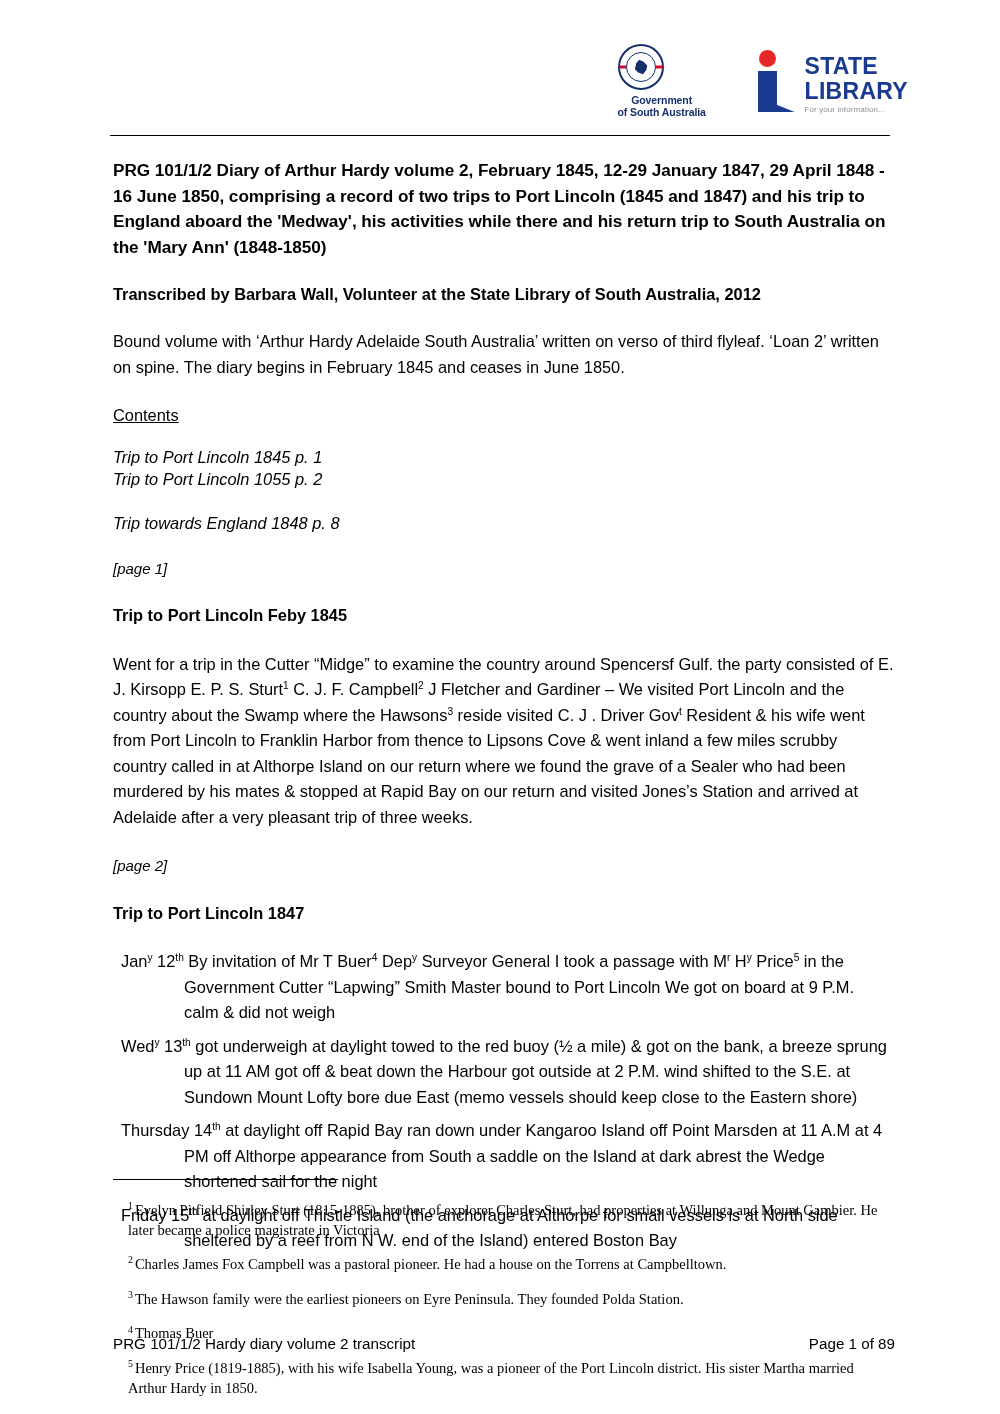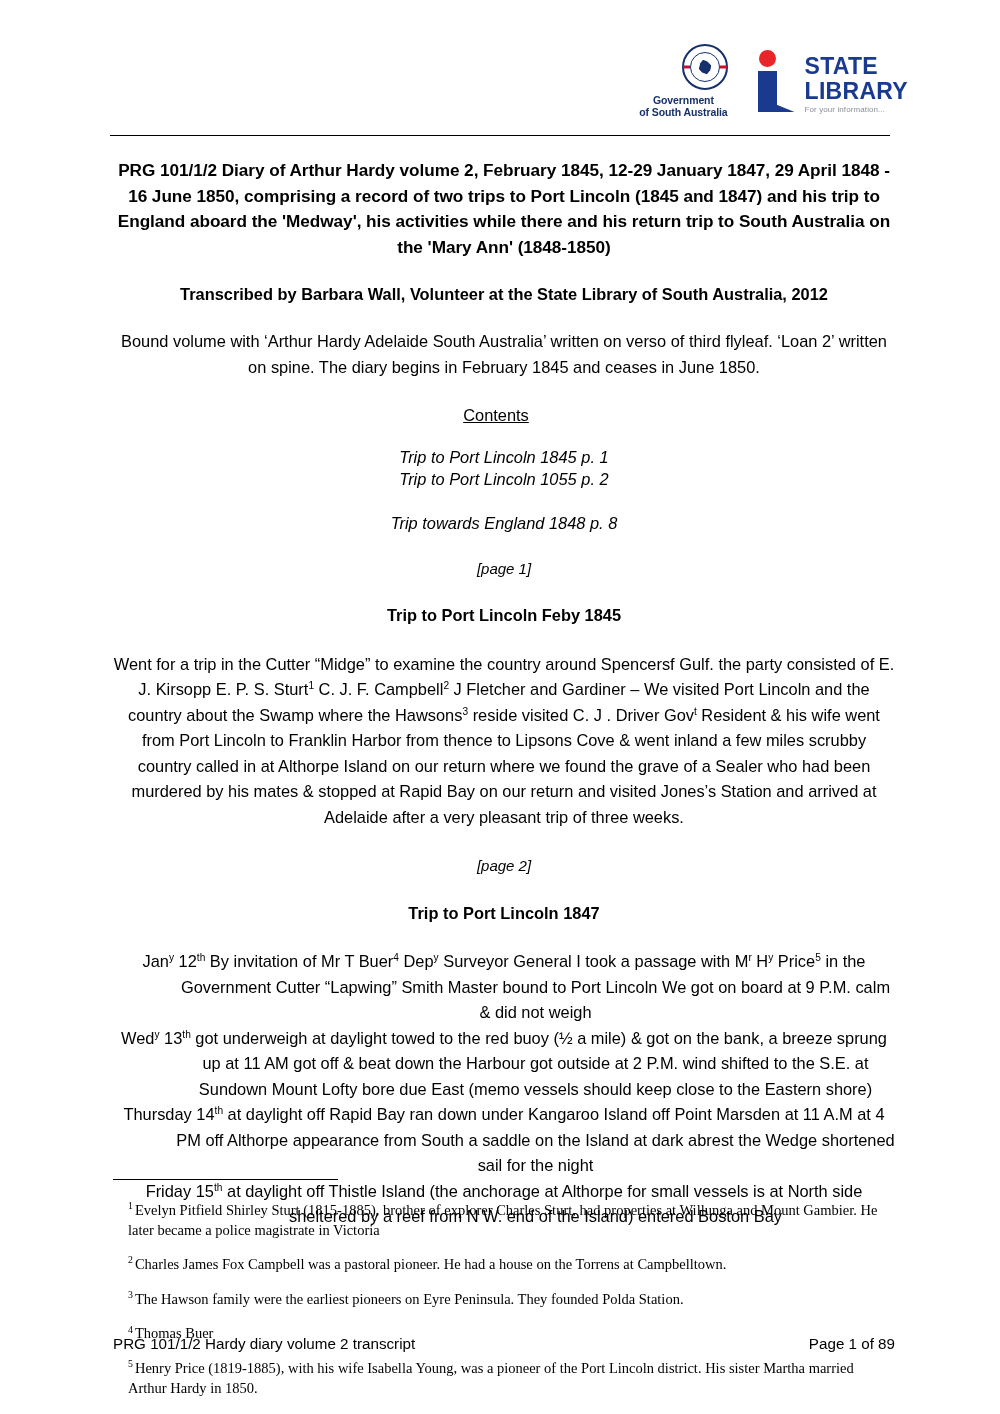--- a/index.html
+++ b/index.html
@@ -26,21 +26,21 @@
     position: absolute;
     top: 44px;
     right: 92px;
     display: flex;
     align-items: flex-start;
     gap: 26px;
   }
   .gov-logo {
     display: flex;
     flex-direction: column;
-    align-items: flex-end;
+    align-items: flex-start;
     width: 110px;
   }
   .gov-crest {
     width: 46px;
     height: 46px;
     border-radius: 50%;
     border: 2px solid #17306b;
     position: relative;
     box-sizing: border-box;
     background: #ffffff;
@@ -156,21 +156,20 @@
     width: 225px;
     border-top: 1px solid #000000;
   }
 
   
   .content {
     position: absolute;
     left: 113px;
     top: 158px;
     width: 782px;
-    text-align: center;
   }
   h1.doc-title {
     font-size: 17.2px;
     font-weight: bold;
     line-height: 25.5px;
     margin: 0 0 22px 0;
     letter-spacing: -0.05px;
   }
   h2.doc-subtitle {
     font-size: 16.4px;
@@ -204,21 +203,21 @@
   }
   h3.section-head {
     font-size: 16.4px;
     font-weight: bold;
     line-height: 25.5px;
     margin: 0 0 23px 0;
   }
   .entry {
     font-size: 16.4px;
     line-height: 25.5px;
-    margin: 0;
+    margin: 8px;
     padding-left: 63px;
     text-indent: -63px;
   }
   .entry .cont { display: inline; }
   sup {
     font-size: 0.62em;
     vertical-align: super;
     line-height: 0;
   }
 

